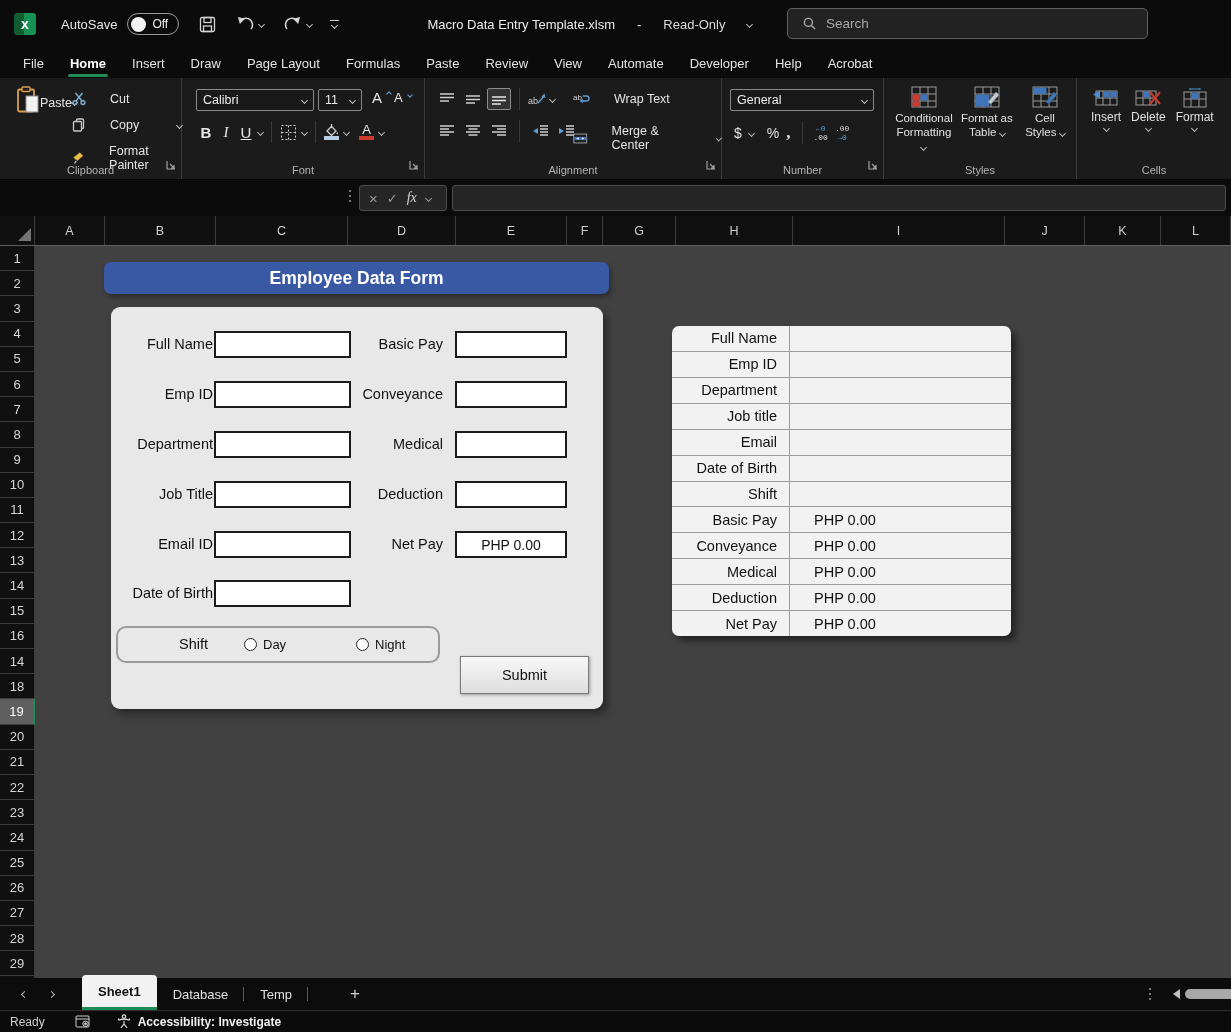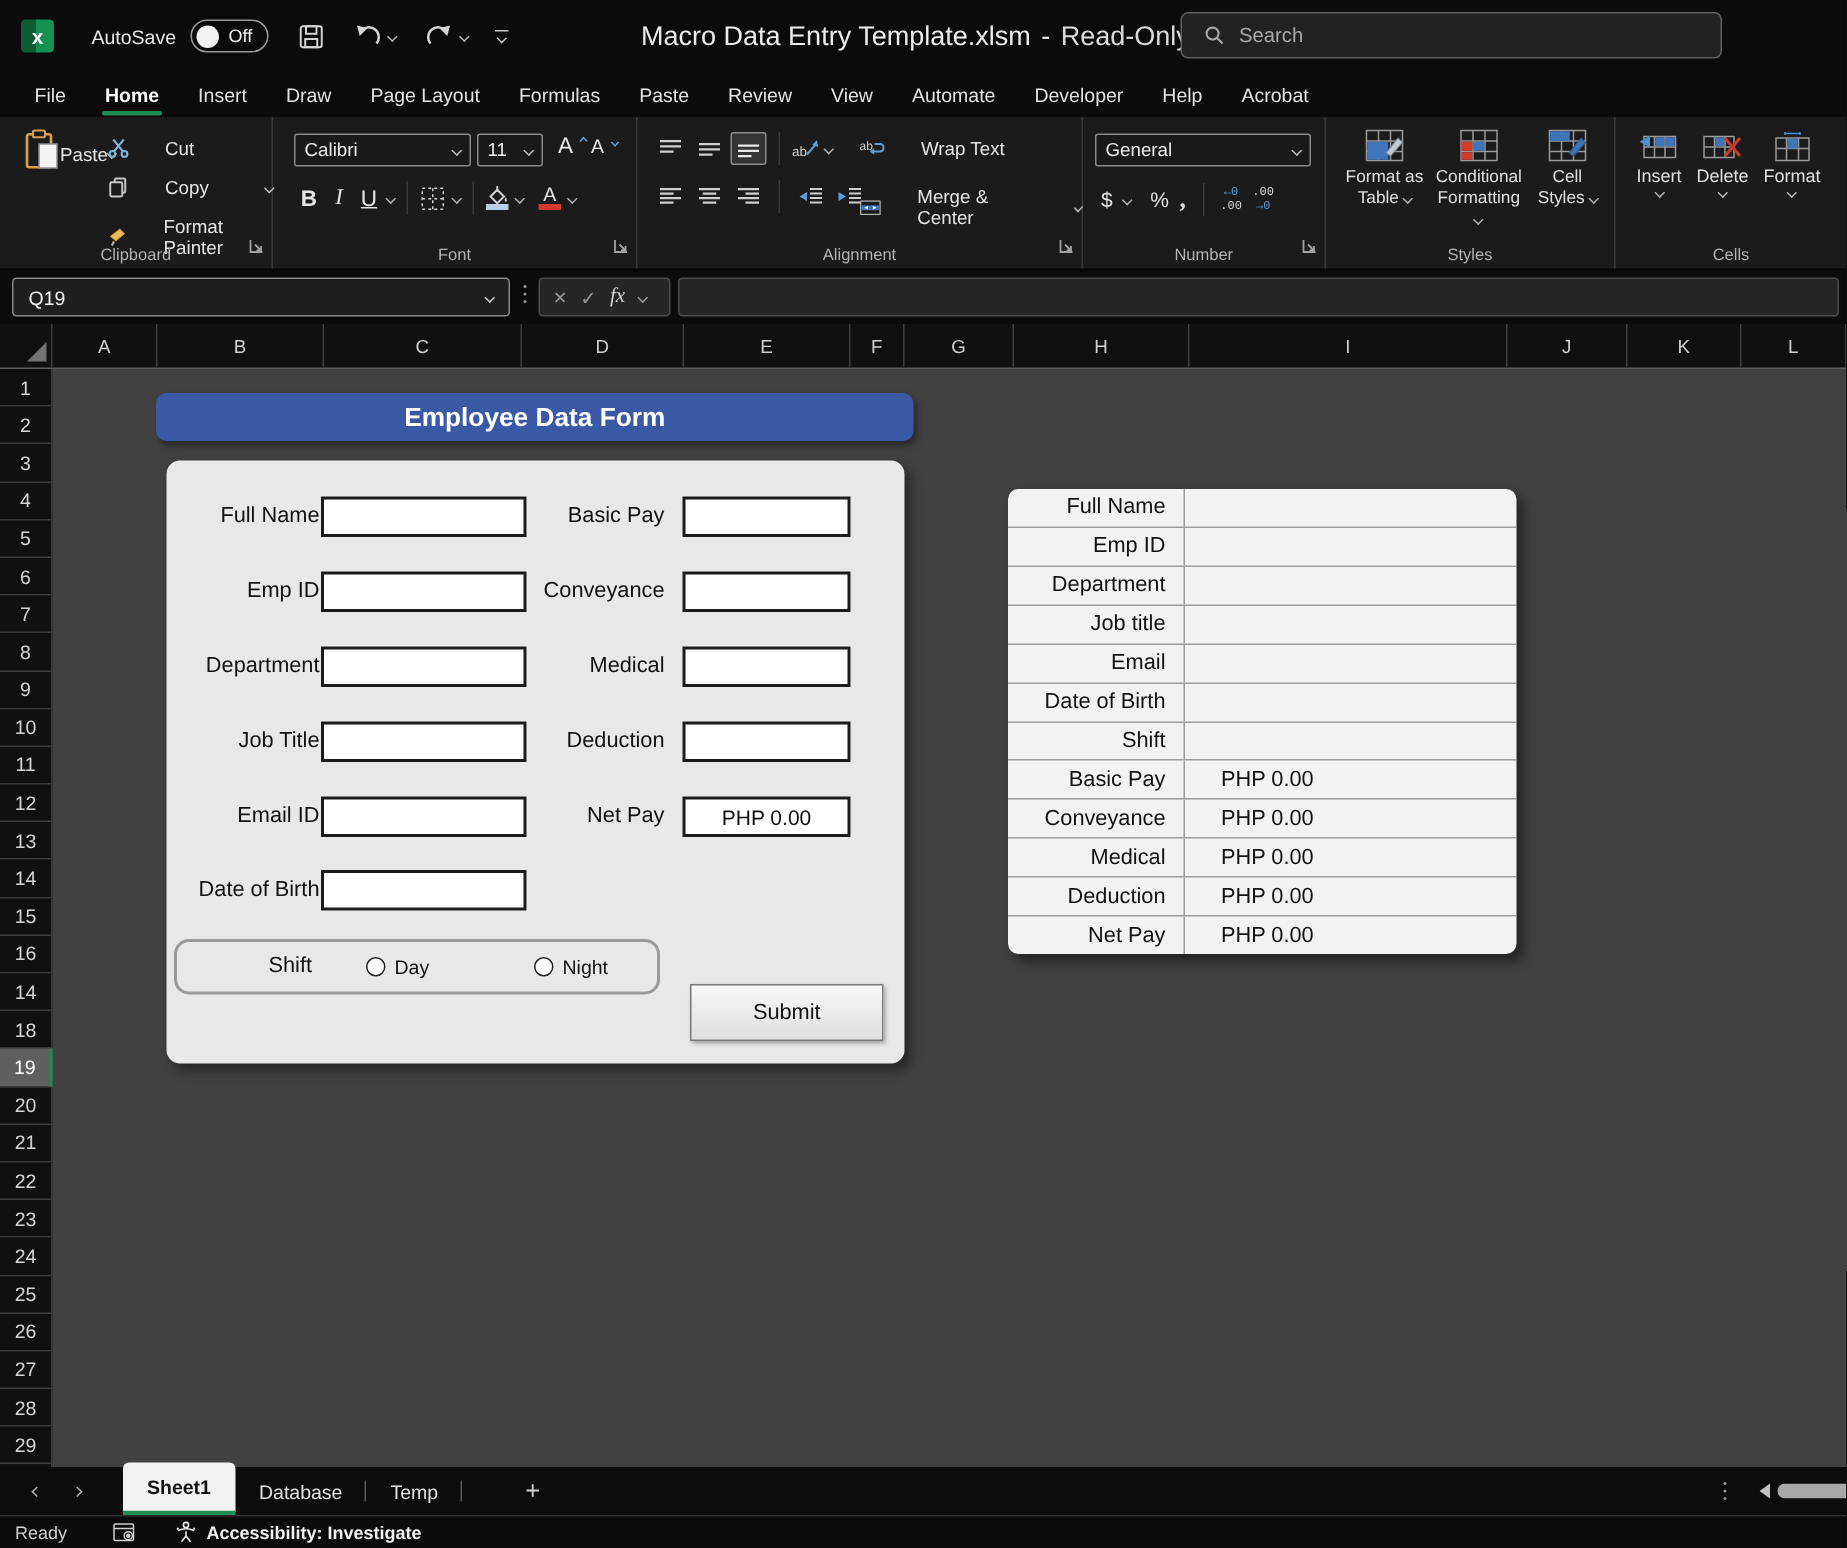--- a/index.html
+++ b/index.html
@@ -18,21 +18,21 @@
             display:flex; align-items:center; }
   .toggle .knob { width:15px; height:15px; border-radius:50%; background:#f2f2f2; margin-left:3px; }
   .toggle .state { font-size:12px; color:#f0f0f0; margin-left:6px; }
   .tb-ico { margin-left:20px; display:flex; align-items:center; color:#d6d6d6; }
   .chv { display:inline-block; width:5px; height:5px; border-right:1.4px solid currentColor;
          border-bottom:1.4px solid currentColor; transform:rotate(45deg); }
   .chv.up { transform:rotate(-135deg); }
   .tb-chv { margin-left:5px; color:#b9b9b9; }
   .qat-more { margin-left:18px; display:flex; flex-direction:column; align-items:center; gap:2px; color:#c9c9c9; }
   .qat-more .bar { width:9px; height:0; border-top:1.5px solid currentColor; }
-  .doc-title { margin-left:88px; font-size:18px; color:#ececec; display:flex; align-items:center; gap:7px; }
+  .doc-title { margin-left:88px; font-size:13px; color:#ececec; display:flex; align-items:center; gap:22px; }
   .doc-title .mode { color:#dadada; }
   .searchbox { position:absolute; left:787px; top:8px; width:361px; height:31px; background:#222;
                border:1px solid #606060; border-radius:5px; display:flex; align-items:center; }
   .searchbox svg { margin-left:15px; }
   .searchbox .ph { margin-left:10px; font-size:13.5px; color:#a9a9a9; }
 
   
   .menubar { height:30px; flex:0 0 auto; display:flex; align-items:stretch; padding-left:10px; background:#0b0b0b; }
   .menu-item { position:relative; padding:0 13px; font-size:13px; color:#e3e3e3; display:flex; align-items:center; }
   .menu-item.active { color:#fff; font-weight:bold; }
@@ -420,40 +420,40 @@
       </div>
       <div class="glabel">Number</div>
       <span class="launcher">
         <svg width="10" height="10" viewBox="0 0 10 10" fill="none" stroke="currentColor" stroke-width="1.2">
             <path d="M1 1 v8 h8 M4 4 l4 4 M8 5 v3 h-3"></path>
           </svg>
       </span>
     </div>
 
     <div class="rgroup" style="width:193px;display:flex;gap:4px;padding:8px 6px 0 10px">
-      <div class="stybtn" style="width:60px">
-        <svg width="26" height="22" viewBox="0 0 26 22">
-          <rect x="1" y="1" width="24" height="20" fill="none" stroke="#9a9a9a"></rect>
-          <path d="M1 8 H25 M1 15 H25 M9 1 V21 M17 1 V21" stroke="#9a9a9a"></path>
-          <rect x="1.5" y="8.5" width="14" height="12" fill="#3f74b8"></rect>
-          <path d="M14 16 L22 6 L25 9 L17 18 Z" fill="#c3cad1" stroke="#7d848b" stroke-width="0.7"></path>
-        </svg>
-        <span style="margin-top:3px">Format as</span>
-        <span><span>Table</span> <span class="chv" style="color:#b5b5b5"></span></span>
-      </div>
       <div class="stybtn" style="width:62px">
         <svg width="26" height="22" viewBox="0 0 26 22">
           <rect x="1" y="1" width="24" height="20" fill="none" stroke="#9a9a9a"></rect>
           <path d="M1 8 H25 M1 15 H25 M9 1 V21 M17 1 V21" stroke="#9a9a9a"></path>
           <rect x="1.5" y="8.5" width="7" height="6" fill="#d0392e"></rect>
             <rect x="1.5" y="15.5" width="7" height="5" fill="#d0392e"></rect>
           <rect x="9.5" y="8.5" width="7" height="6" fill="#3f74b8"></rect>
         </svg>
         <span style="margin-top:3px">Conditional</span>
         <span><span>Formatting</span> <span class="chv" style="color:#b5b5b5"></span></span>
+      </div>
+      <div class="stybtn" style="width:60px">
+        <svg width="26" height="22" viewBox="0 0 26 22">
+          <rect x="1" y="1" width="24" height="20" fill="none" stroke="#9a9a9a"></rect>
+          <path d="M1 8 H25 M1 15 H25 M9 1 V21 M17 1 V21" stroke="#9a9a9a"></path>
+          <rect x="1.5" y="8.5" width="14" height="12" fill="#3f74b8"></rect>
+          <path d="M14 16 L22 6 L25 9 L17 18 Z" fill="#c3cad1" stroke="#7d848b" stroke-width="0.7"></path>
+        </svg>
+        <span style="margin-top:3px">Format as</span>
+        <span><span>Table</span> <span class="chv" style="color:#b5b5b5"></span></span>
       </div>
       <div class="stybtn" style="width:52px">
         <svg width="26" height="22" viewBox="0 0 26 22">
           <rect x="1" y="1" width="24" height="20" fill="none" stroke="#9a9a9a"></rect>
           <path d="M1 8 H25 M1 15 H25 M9 1 V21 M17 1 V21" stroke="#9a9a9a"></path>
           <rect x="1.5" y="1.5" width="13" height="6.5" fill="#3f74b8"></rect>
           <path d="M14 16 L22 6 L25 9 L17 18 Z" fill="#3f74b8" stroke="#2c567f" stroke-width="0.7"></path>
         </svg>
         <span style="margin-top:3px">Cell</span>
         <span><span>Styles</span> <span class="chv" style="color:#b5b5b5"></span></span>
@@ -491,24 +491,20 @@
           <rect x="9.5" y="4.5" width="7" height="6.5" fill="#3f74b8"></rect>
         </svg>
         <span>Format</span>
         <span class="chv" style="color:#b5b5b5"></span>
       </div>
       <div class="glabel">Cells</div>
     </div>
   </div>
 
   <div class="formularow">
-    <div class="namebox">
-      <span>Q19</span>
-      <span class="chv"></span>
-    </div>
     <div class="vdots">
         <i></i>
         <i></i>
         <i></i>
       </div>
     <div class="fxblock">
       <span class="x">×</span>
       <span class="ok">✓</span>
       <span class="fx">fx</span>
       <span class="chv"></span>

